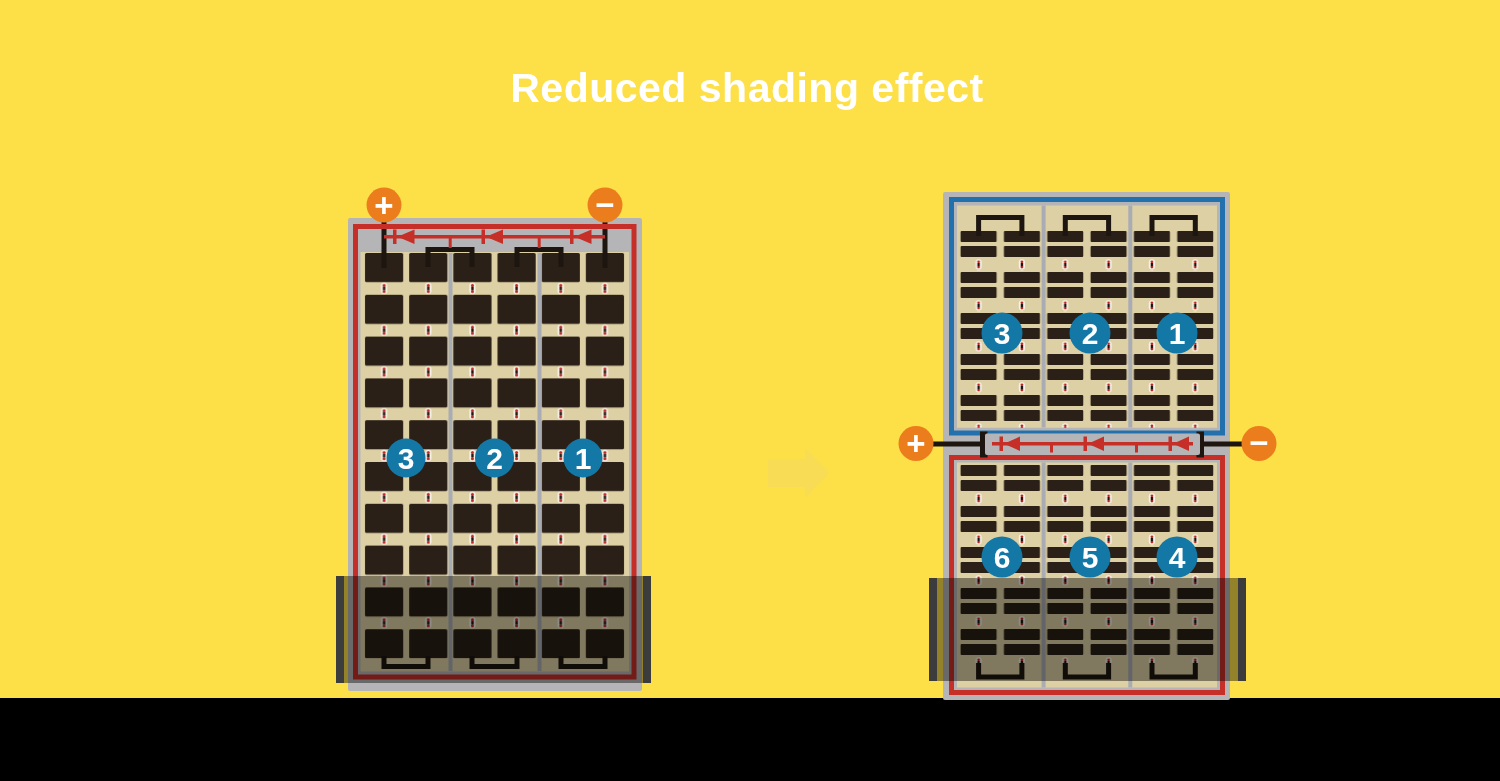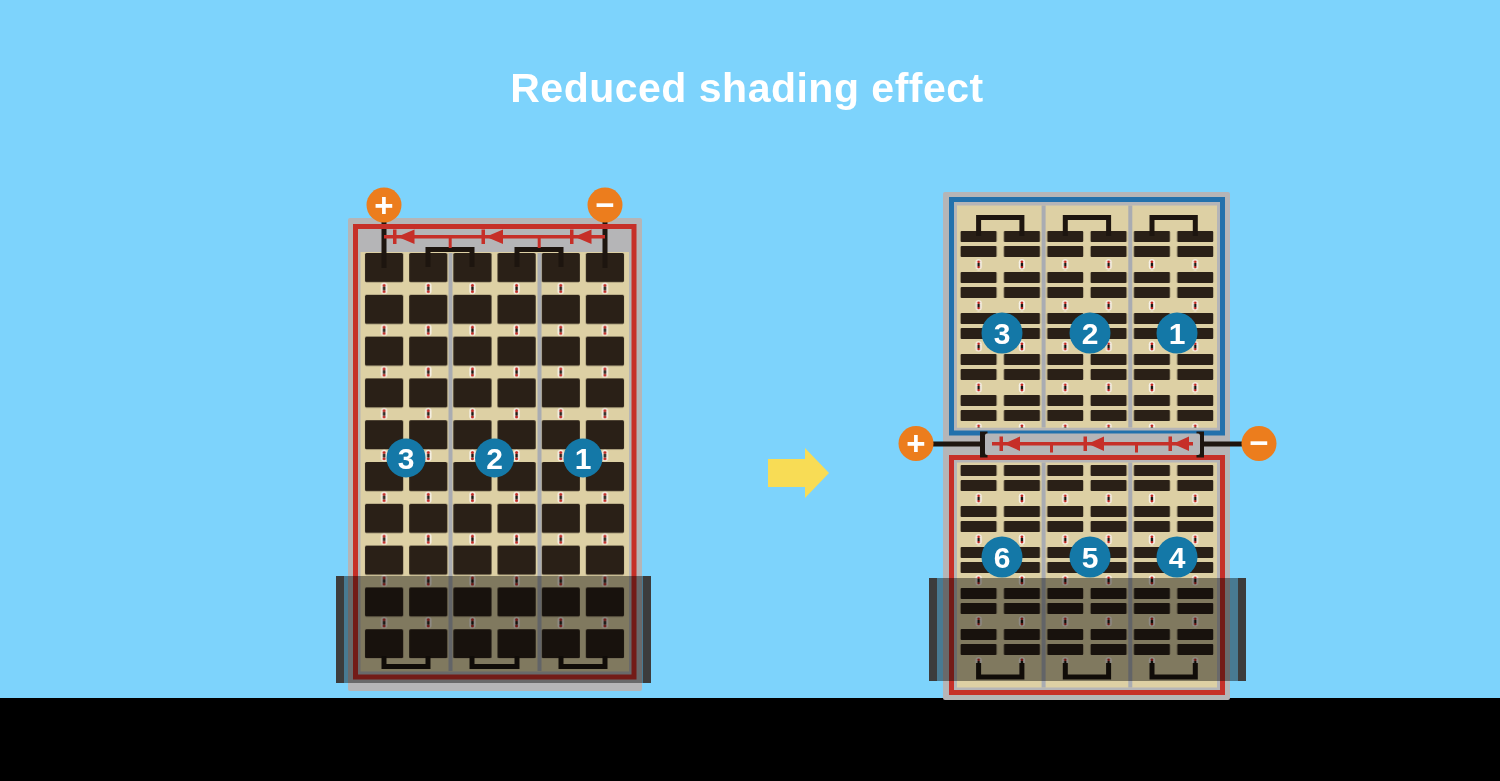--- a/index.html
+++ b/index.html
@@ -8,21 +8,21 @@
     background: #000000;
     width: 1500px;
     height: 781px;
     overflow: hidden;
     font-family: "Liberation Sans", sans-serif;
   }
   #stage {
     position: relative;
     width: 1500px;
     height: 698px;
-    background: #7dd3fc;
+    background: #fde047;
   }
   svg { display: block; }
   text {
     font-family: "Liberation Sans", "DejaVu Sans", sans-serif;
     fill: #ffffff;
     font-weight: bold;
   }
   .title-text { font-size: 41px; letter-spacing: 0.5px; }
   .circle-num { font-size: 30px; }
   .terminal-sign { font-size: 33px; }

